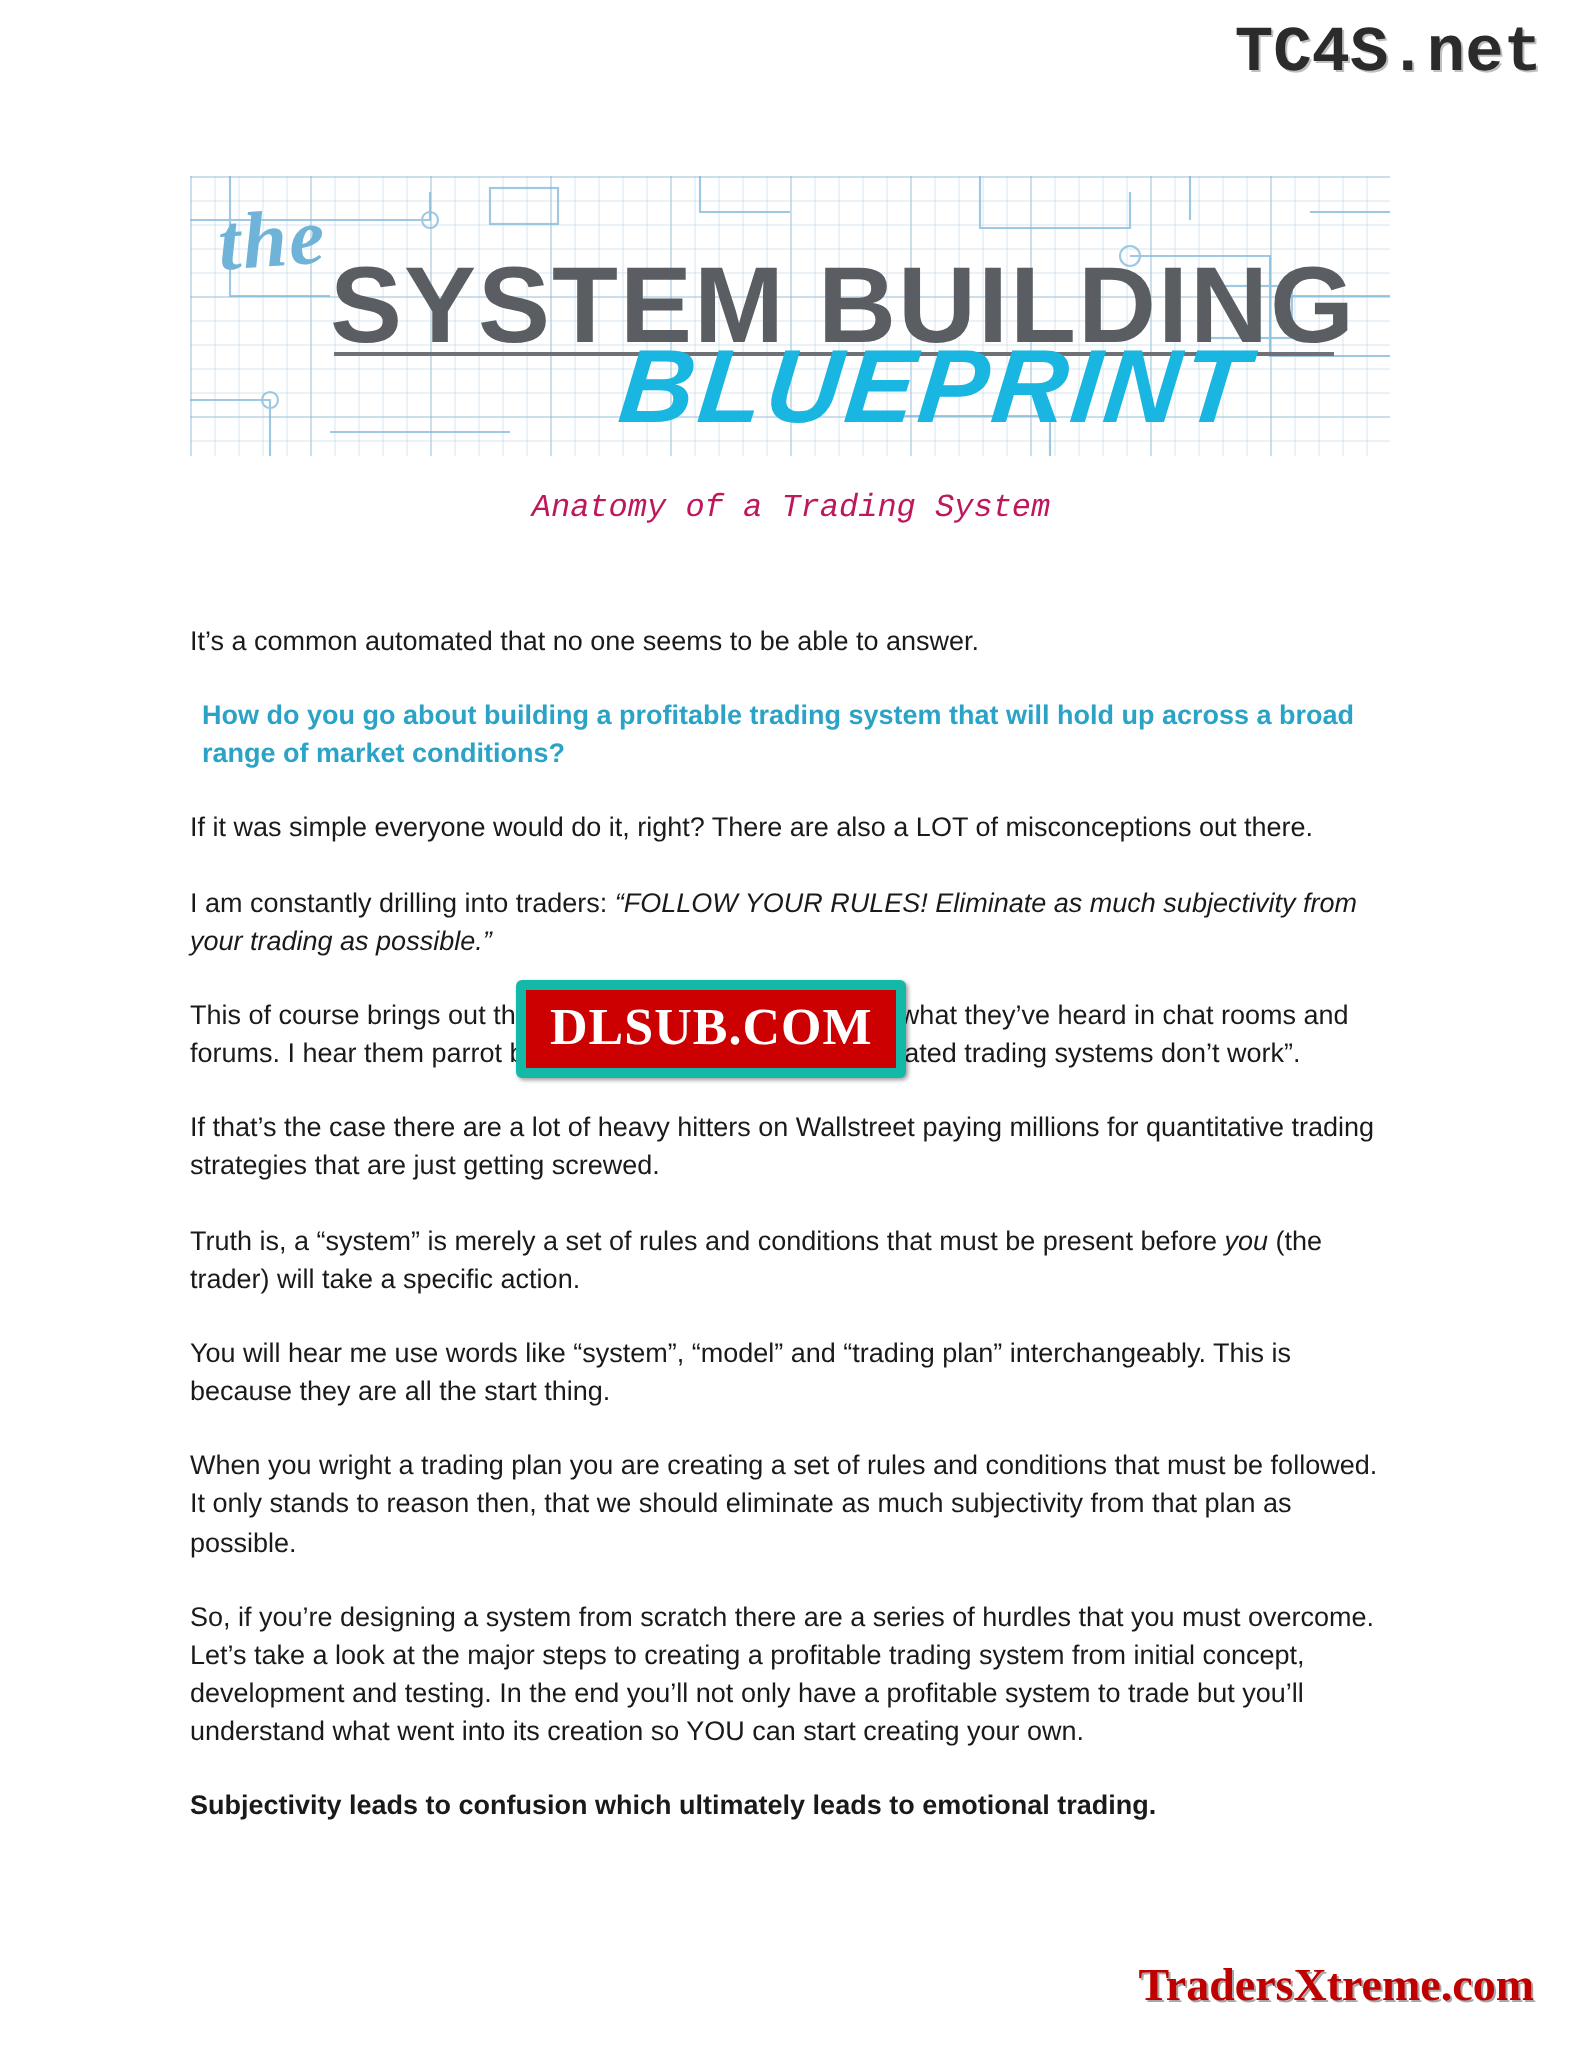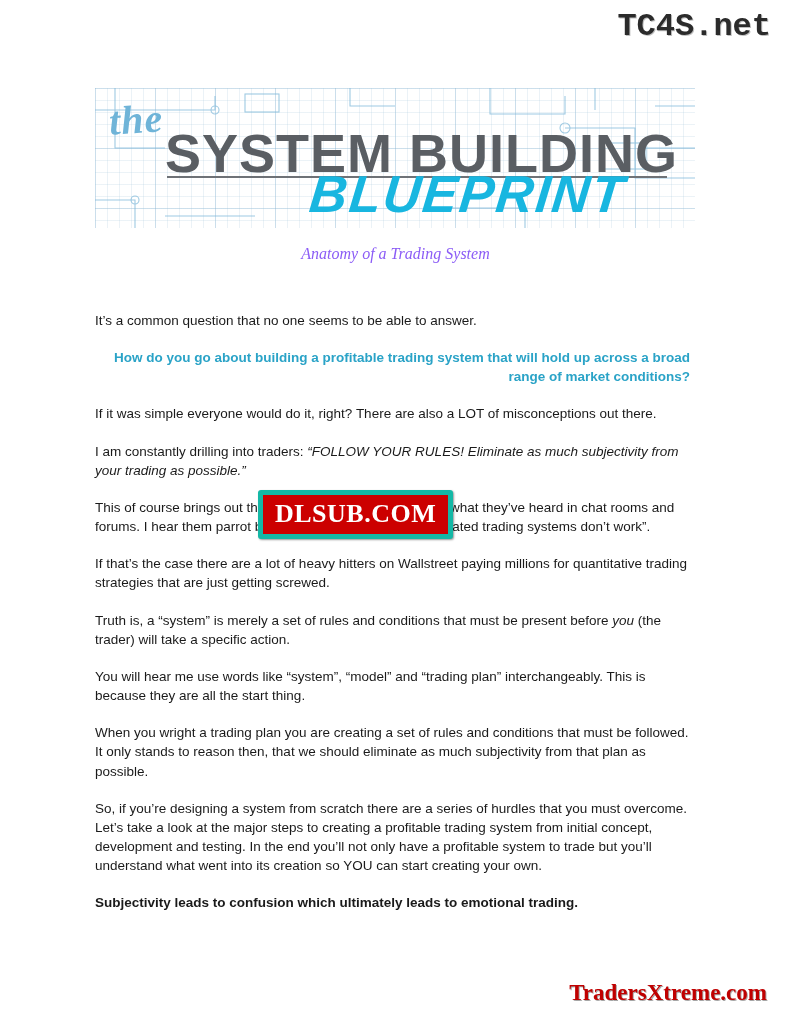--- a/index.html
+++ b/index.html
@@ -125,37 +125,37 @@
 
   
   .doc {
     position: absolute;
     left: 95px;
     top: 245px;
     width: 601px;
   }
   .subtitle {
     text-align: center;
-    font-family: Liberation Serif, serif;
+    font-family: Liberation Mono, monospace;
     font-style: italic;
     font-size: 16px;
-    color: #8b5cf6;
+    color: #be185d;
     margin: 0 0 48px 0;
   }
   p.body {
     font-size: 13.5px;
     line-height: 1.42;
     color: #1a1a1a;
     margin: 0 0 18px 0;
   }
   .highlight {
     color: #2aa3c7;
     font-weight: bold;
     font-size: 13.5px;
-    text-align: right;
+    text-align: left;
     line-height: 1.42;
     margin: 0 0 18px 0;
     padding: 0 6px;
   }
   .italic { font-style: italic; }
   .bold { font-weight: bold; }
 </style>
 </head>
 <body>
 
@@ -186,21 +186,21 @@
   <div class="logo-the">the</div>
   <div class="logo-system">SYSTEM BUILDING</div>
   <div class="logo-underline"></div>
   <div class="logo-blueprint">BLUEPRINT</div>
 </div>
 
 <div class="doc">
 
   <div class="subtitle">Anatomy of a Trading System</div>
 
-  <p class="body">It’s a common question that no one seems to be able to answer.</p>
+  <p class="body">It’s a common automated that no one seems to be able to answer.</p>
 
   <p class="highlight">How do you go about building a profitable trading system that will hold up across a broad range of market conditions?</p>
 
   <p class="body">If it was simple everyone would do it, right?  There are also a LOT of misconceptions out there.</p>
 
   <p class="body">
     <span>I am constantly drilling into traders:</span>
     <span class="italic">“FOLLOW YOUR RULES!  Eliminate as much subjectivity from your trading as possible.”</span>
   </p>
 

